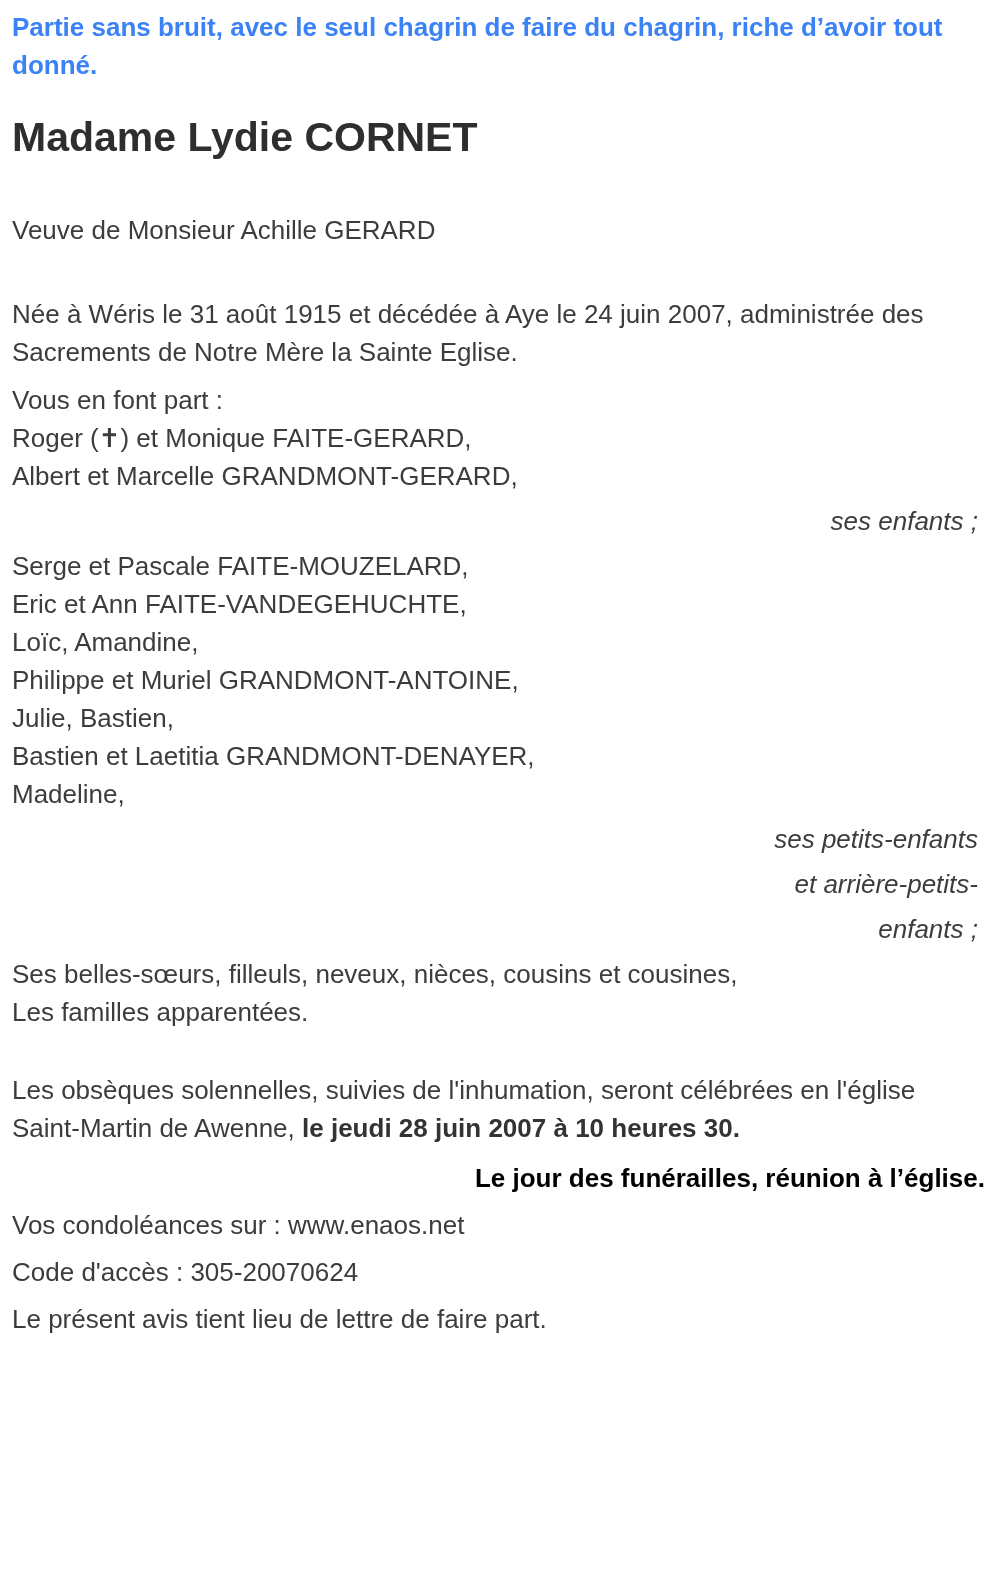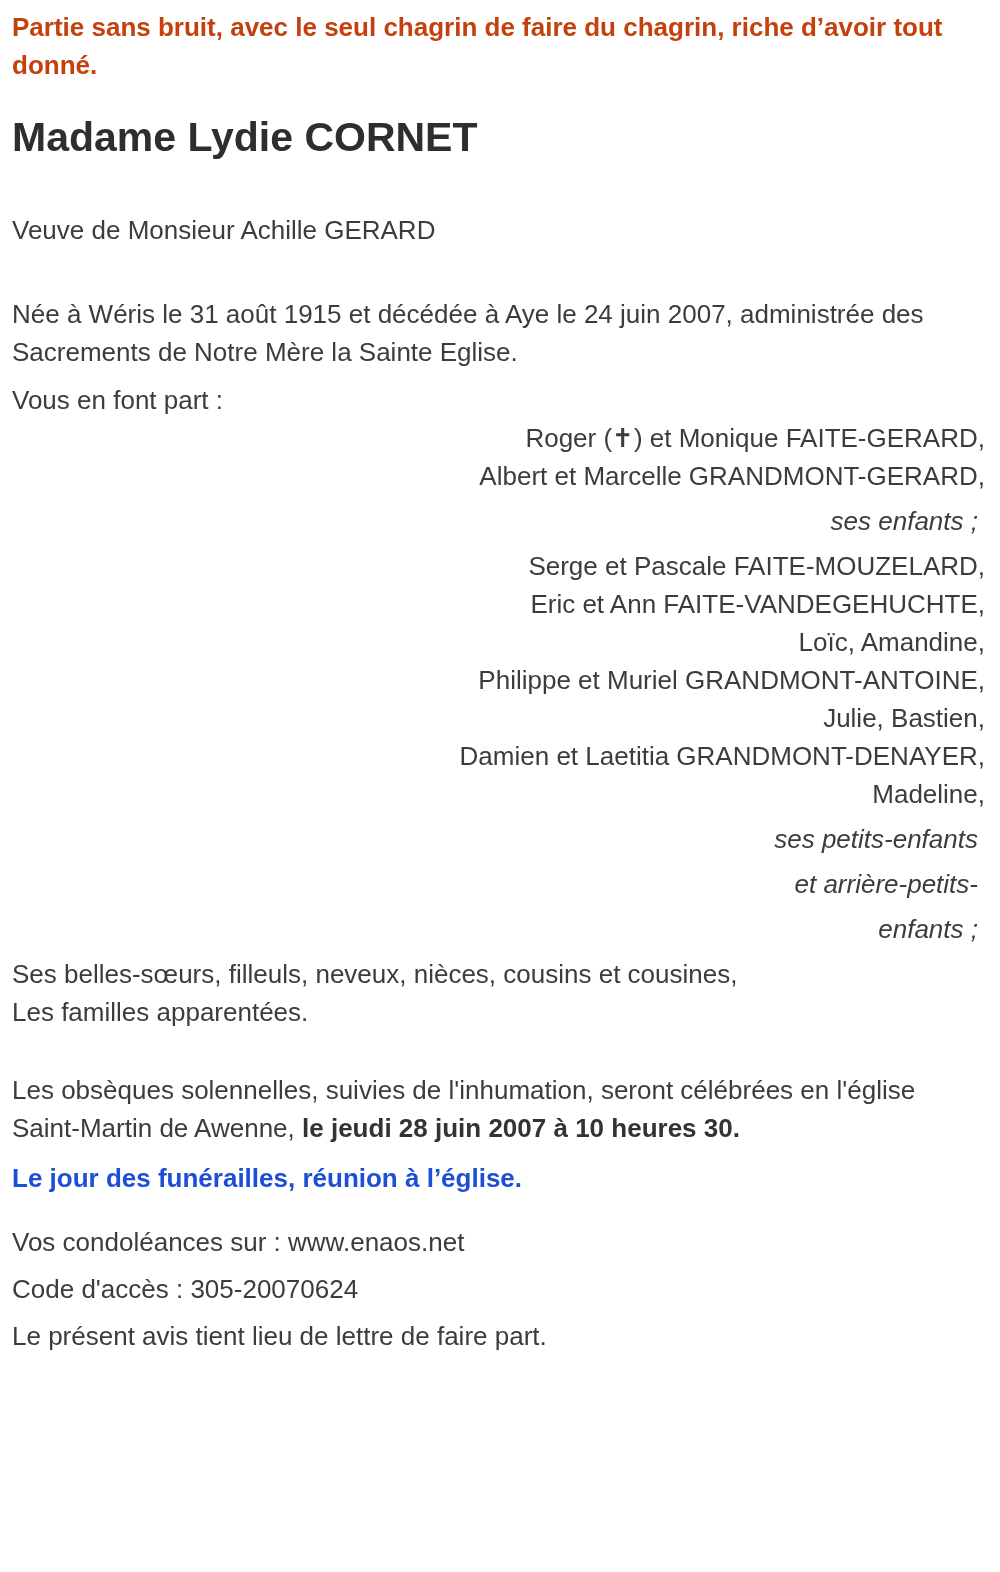--- a/index.html
+++ b/index.html
@@ -9,46 +9,47 @@
     min-height: 1572px;
     background: #ffffff;
     color: #3c3c3c;
     font-family: "Liberation Sans", "DejaVu Sans", sans-serif;
     font-size: 26px;
     line-height: 38px;
     padding: 8px 15px 10px 12px;
   }
   .epigraph {
     font-weight: 700;
-    color: #c2410c;
+    color: #3b82f6;
     margin: 0 0 30px 0;
   }
   .title {
     font-size: 41px;
     font-weight: 700;
     color: #2e2e2e;
     line-height: 1.15;
     margin: 0 0 50px 0;
   }
   .widow { margin: 0 0 46px 0; }
   .birth { margin: 0 0 10px 0; }
   .intro { margin: 0; }
-  .name-line { margin: 0; text-align: right; }
+  .name-line { margin: 0; }
   .right-label {
     text-align: right;
     font-style: italic;
     margin: 7px;
   }
   .relatives, .families { margin: 0; }
   .obsequies { margin: 40px 0 12px 0; }
   .obsequies .bold-part { font-weight: 700; color: #333333; }
   .funeral-day {
     font-weight: 700;
-    color: #1d4ed8;
-    margin: 0 0 26px 0;
+    color: #000000;
+    margin: 0 0 9px 0;
+    text-align: right;
   }
   .repose {
     font-weight: 700;
     color: #333333;
     margin: 0 0 12px 0;
   }
   .condolences { margin: 0 0 9px 0; }
   .access { margin: 0 0 9px 0; }
   .legal { margin: 0; }
   .footer { margin-top: 42px; }
@@ -75,21 +76,21 @@
   </div>
 
   <div class="right-label">ses enfants ;</div>
 
   <div>
     <div class="name-line">Serge et Pascale FAITE-MOUZELARD,</div>
     <div class="name-line">Eric et Ann FAITE-VANDEGEHUCHTE,</div>
     <div class="name-line">Loïc, Amandine,</div>
     <div class="name-line">Philippe et Muriel GRANDMONT-ANTOINE,</div>
     <div class="name-line">Julie, Bastien,</div>
-    <div class="name-line">Damien et Laetitia GRANDMONT-DENAYER,</div>
+    <div class="name-line">Bastien et Laetitia GRANDMONT-DENAYER,</div>
     <div class="name-line">Madeline,</div>
   </div>
 
   <div>
     <div class="right-label">ses petits-enfants</div>
     <div class="right-label">et arrière-petits-</div>
     <div class="right-label">enfants ;</div>
   </div>
 
   <p class="relatives">Ses belles-sœurs, filleuls, neveux, nièces, cousins et cousines,</p>

